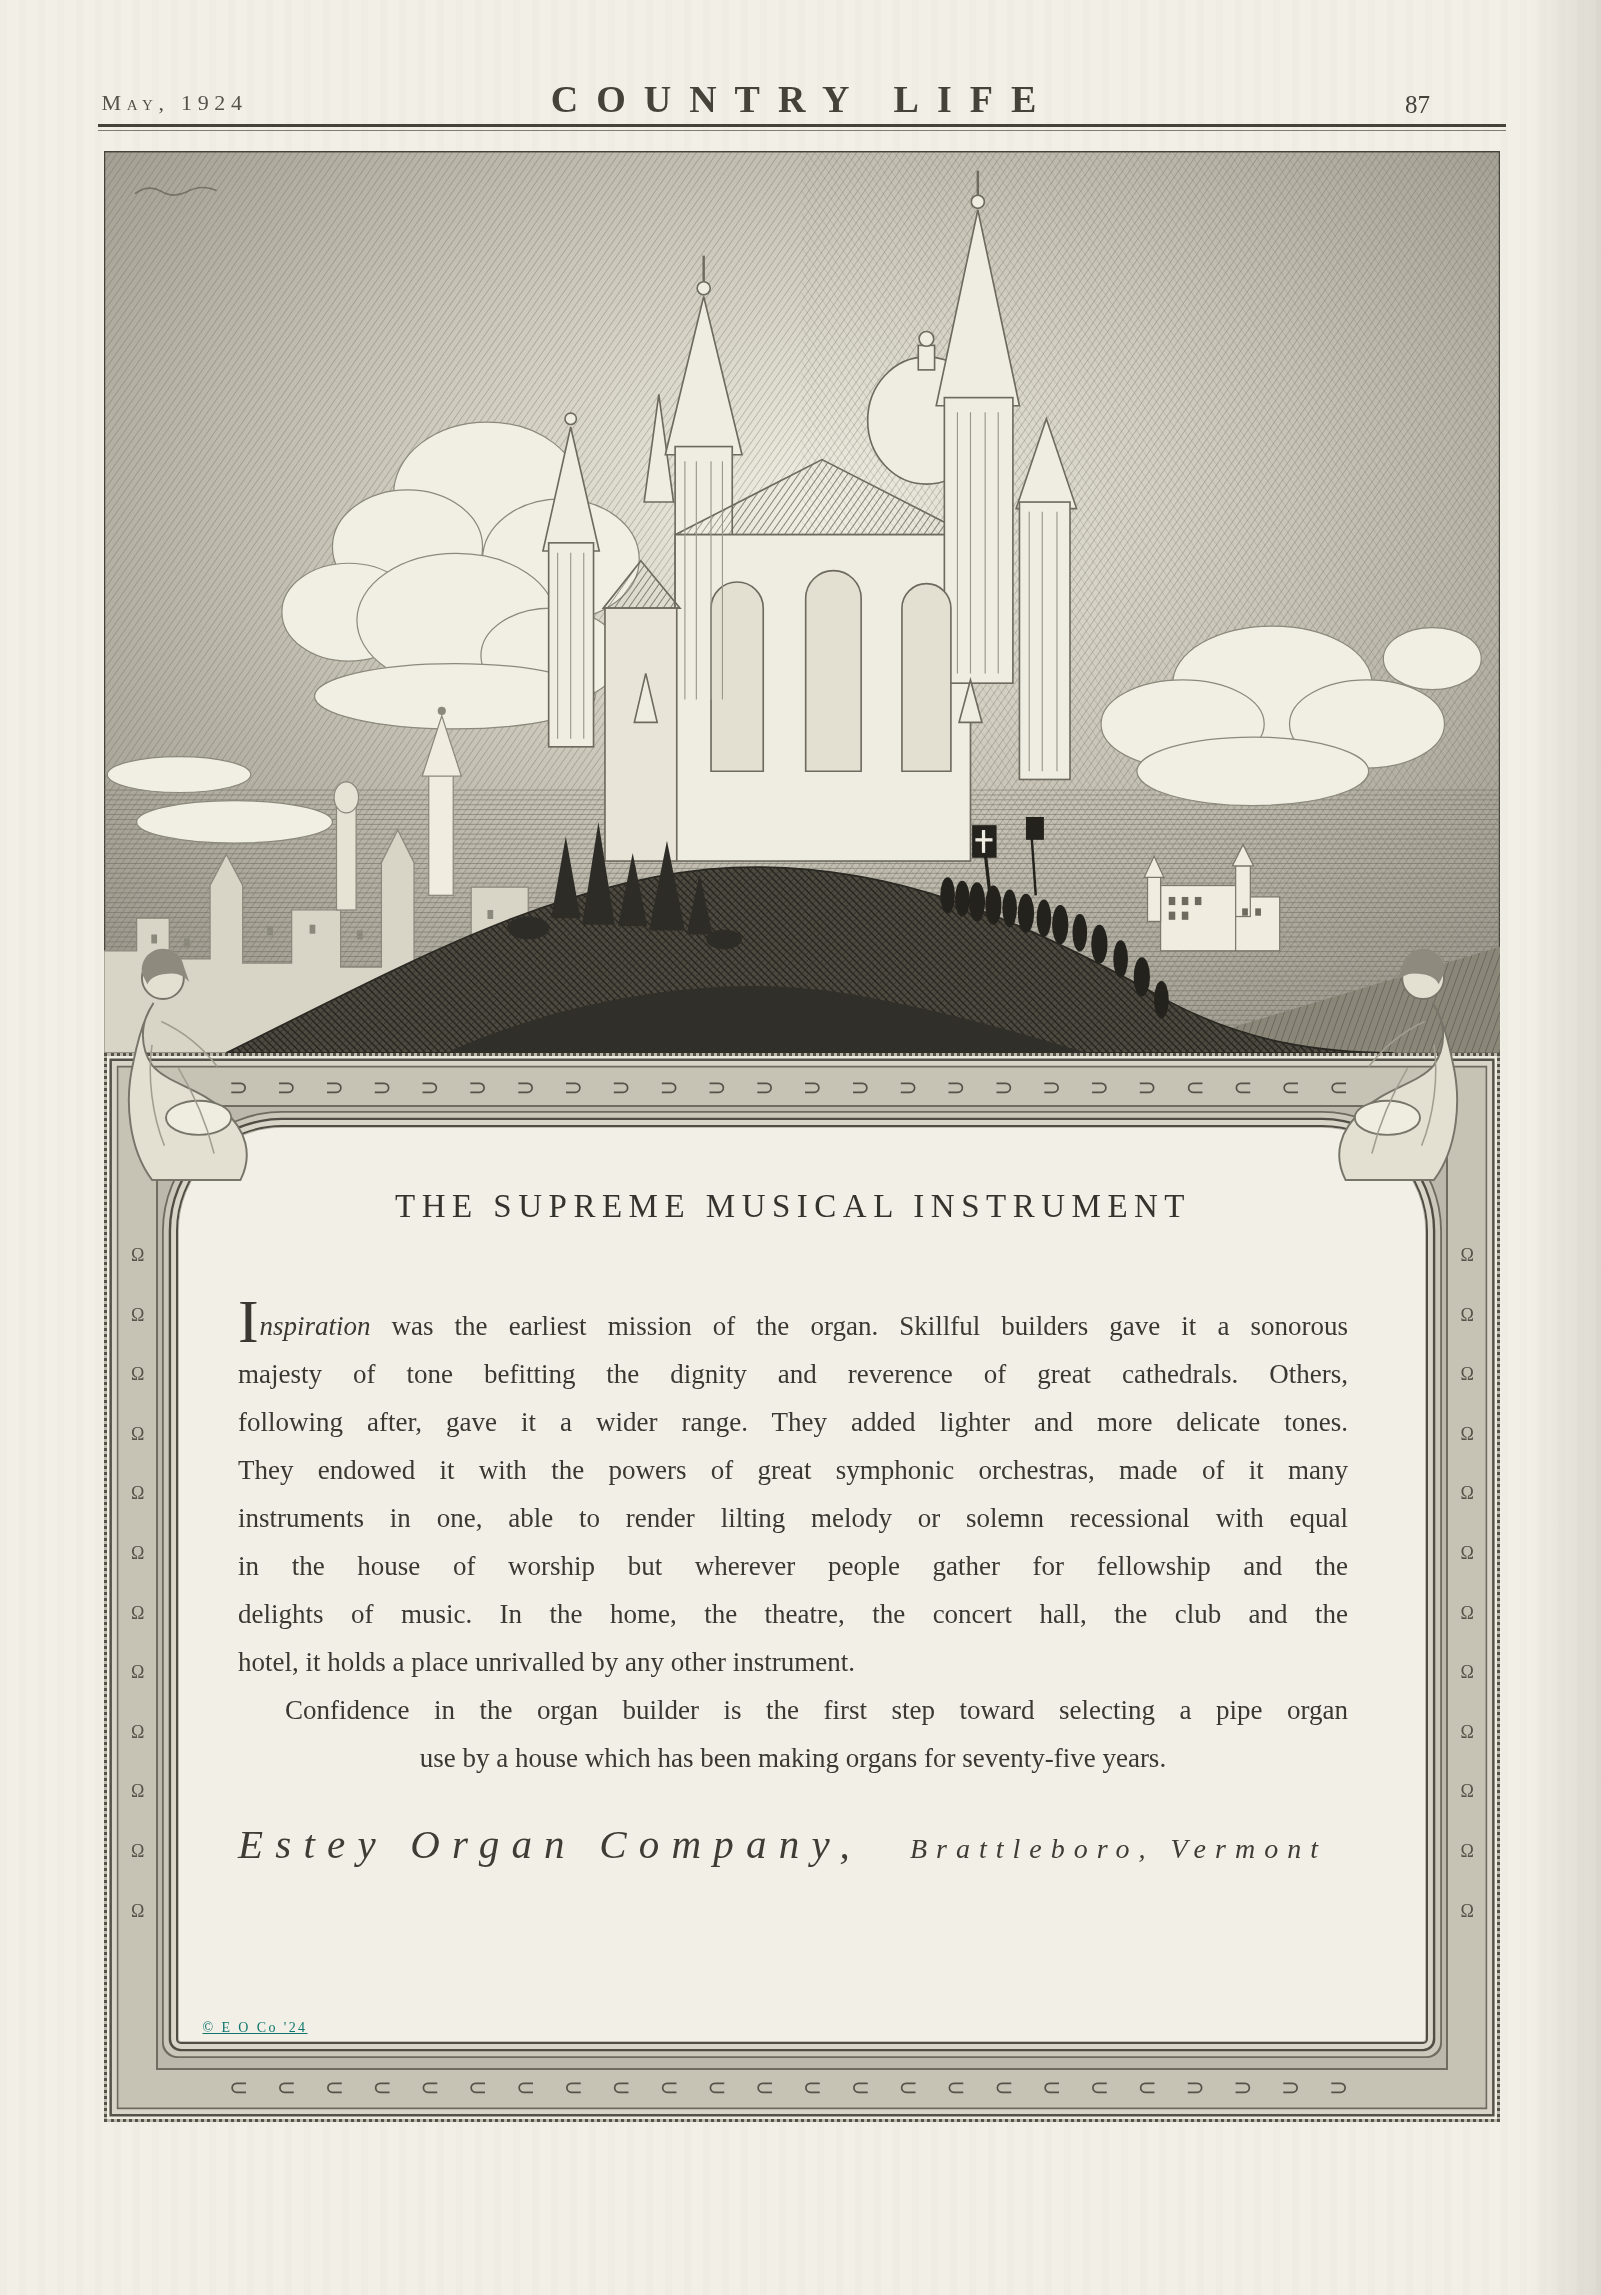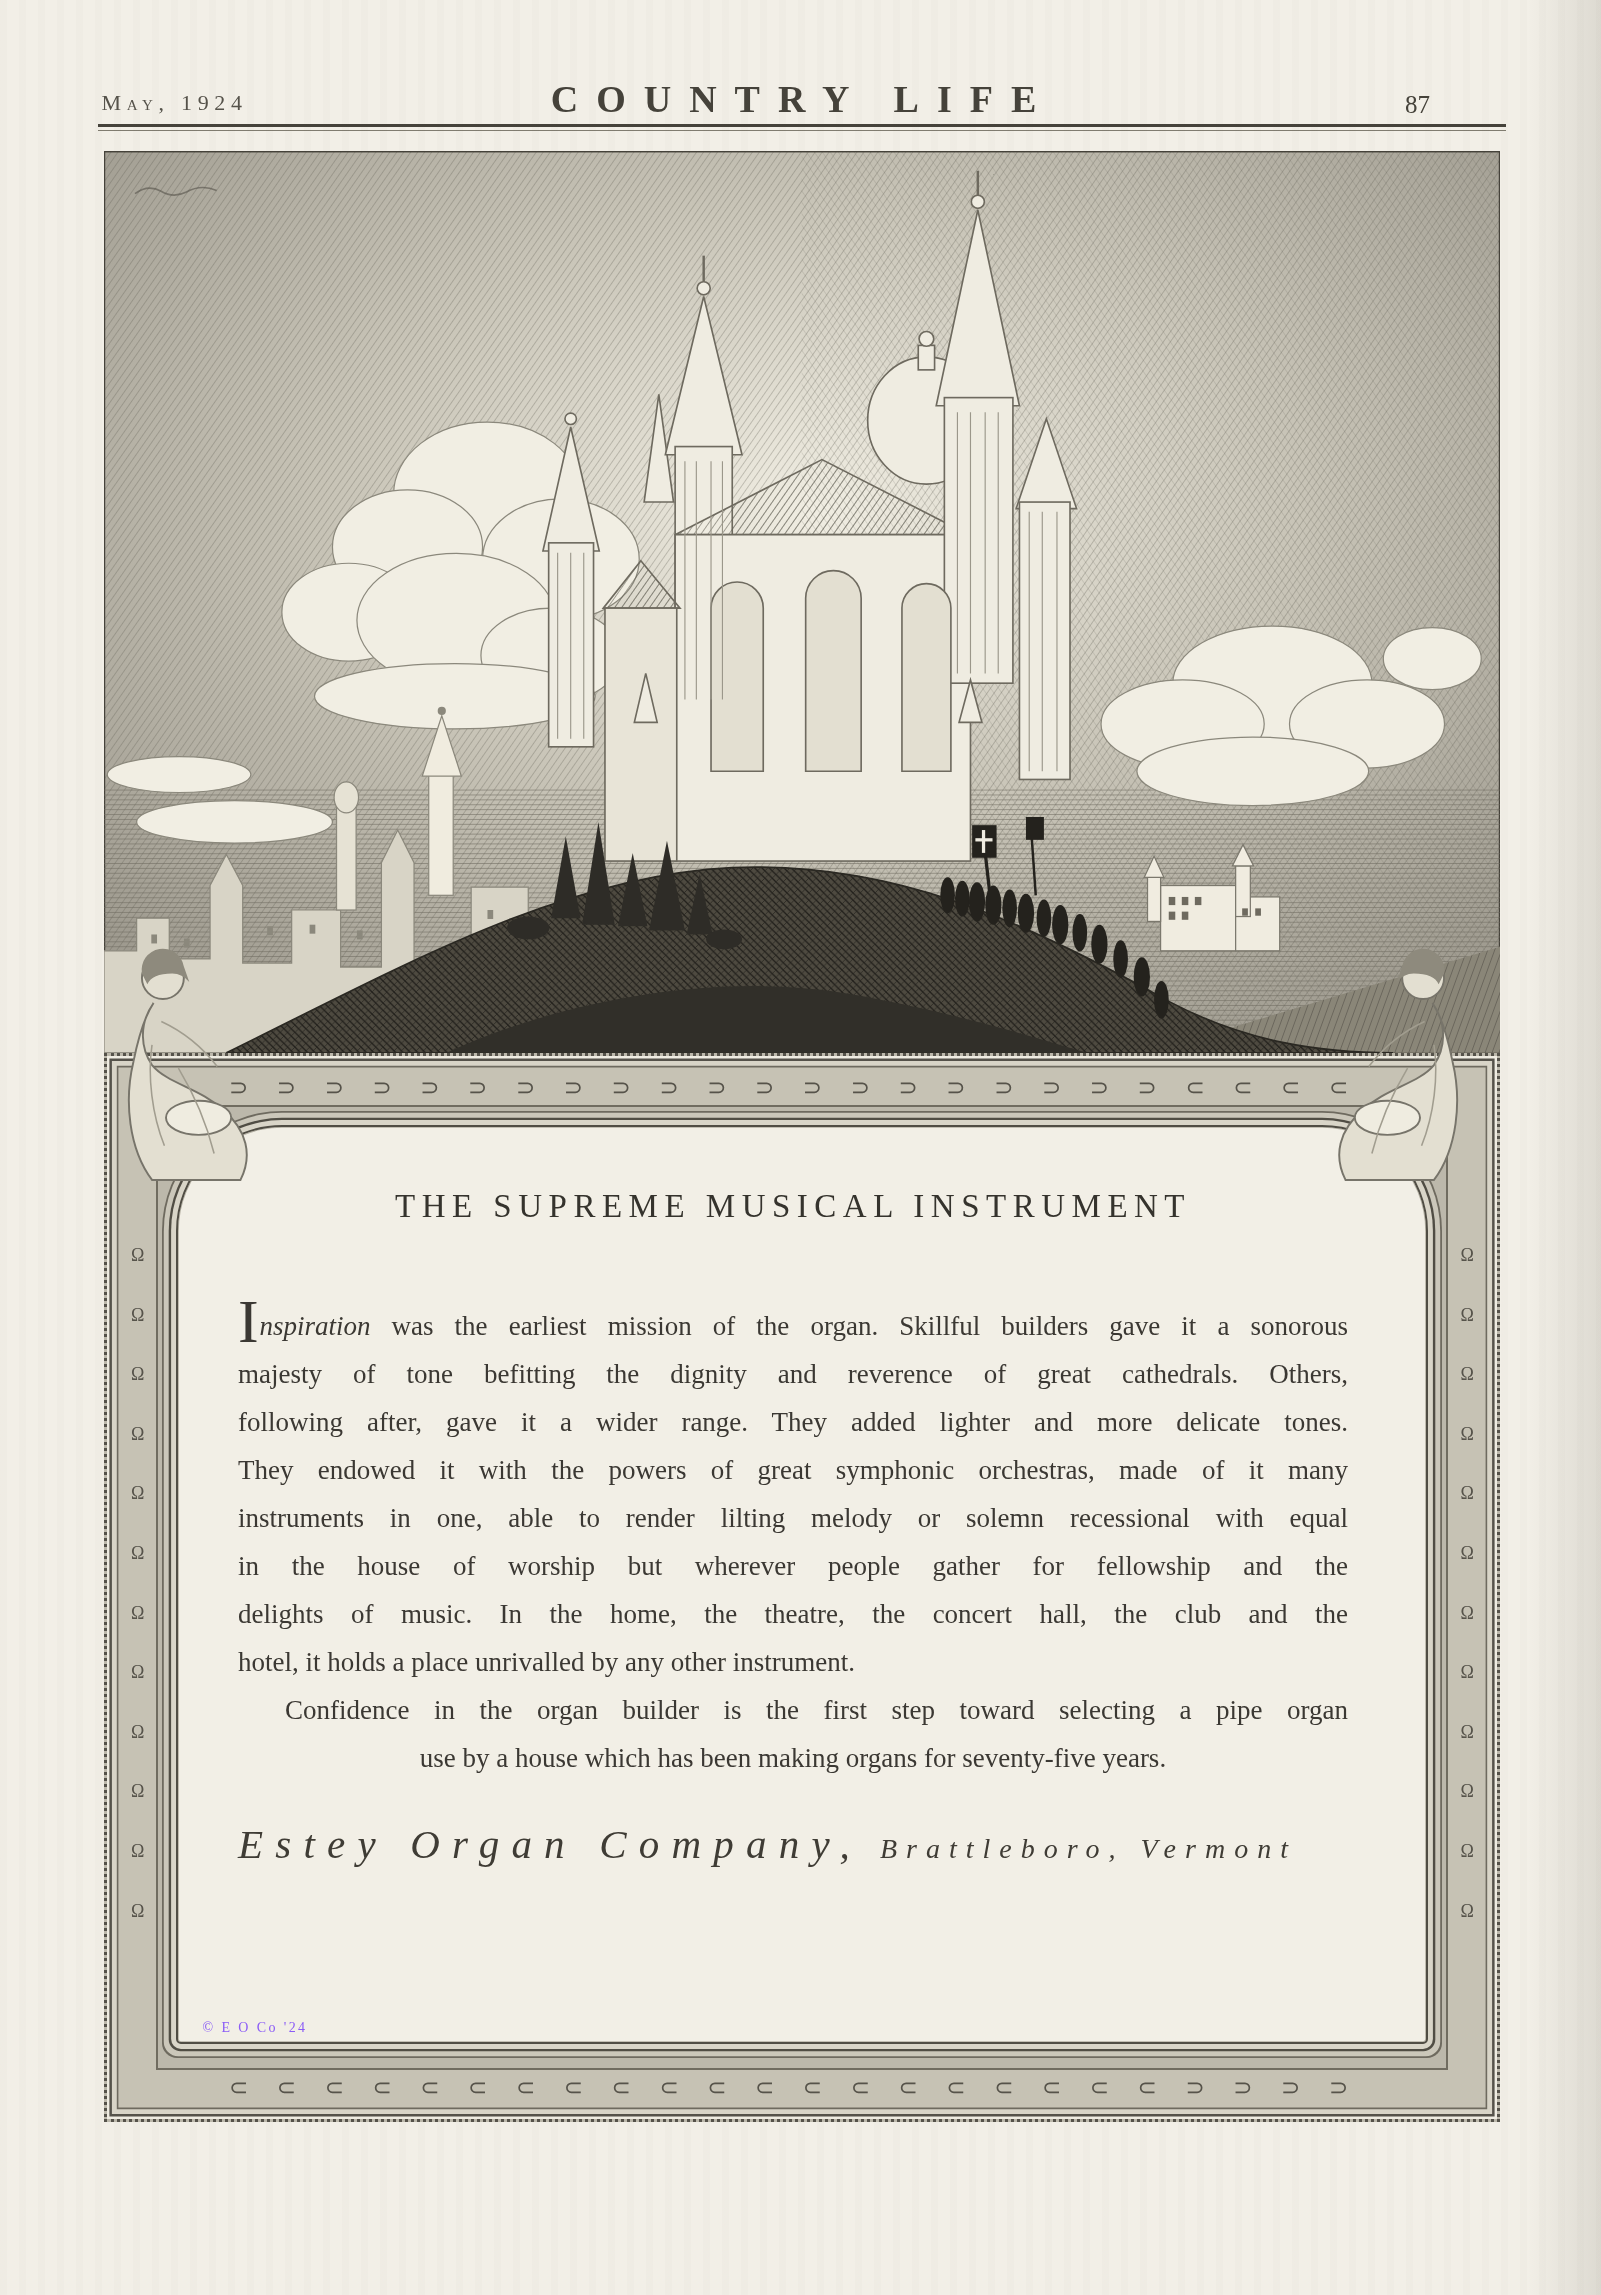--- a/index.html
+++ b/index.html
@@ -76,26 +76,26 @@
     line-height:41px; color:#35332d;
   }
   .bodytext { margin-top:75px; font-size:27px; line-height:48px; color:#3b3833; }
   .ln { text-align:justify; text-align-last:justify; }
   .ln.left   { text-align:left; text-align-last:left; }
   .ln.center { text-align:right; text-align-last:center; }
   .ln.indent { text-indent:47px; }
   .initial { font-size:62px; line-height:0; vertical-align:-6.5px; letter-spacing:0.8px; }
   .leadword { font-style:italic; }
 
-  .signature { margin-top:38px; display:flex; align-items:baseline; gap:18px; color:#3f3c35; }
+  .signature { margin-top:38px; display:flex; align-items:baseline; gap:48px; color:#3f3c35; }
   .sig-co  { font-style:italic; font-size:41px; letter-spacing:12.2px; white-space:nowrap; }
   .sig-loc { font-style:italic; font-size:28px; letter-spacing:9px; white-space:nowrap; }
 
   .copyright { position:absolute; left:24.5px; bottom:6.5px; font-size:14px;
-               letter-spacing:2.4px; color:#8b5cf6; }
+               letter-spacing:2.4px; color:#0f766e;text-decoration:underline; }
 
   .statue { position:absolute; z-index:4; width:163px; height:269px; }
   .statue.l { left:3.3px;    top:771px; }
   .statue.r { left:1212px; top:771px; }
 </style>
 </head>
 <body>
 
 <div class="page">
 

